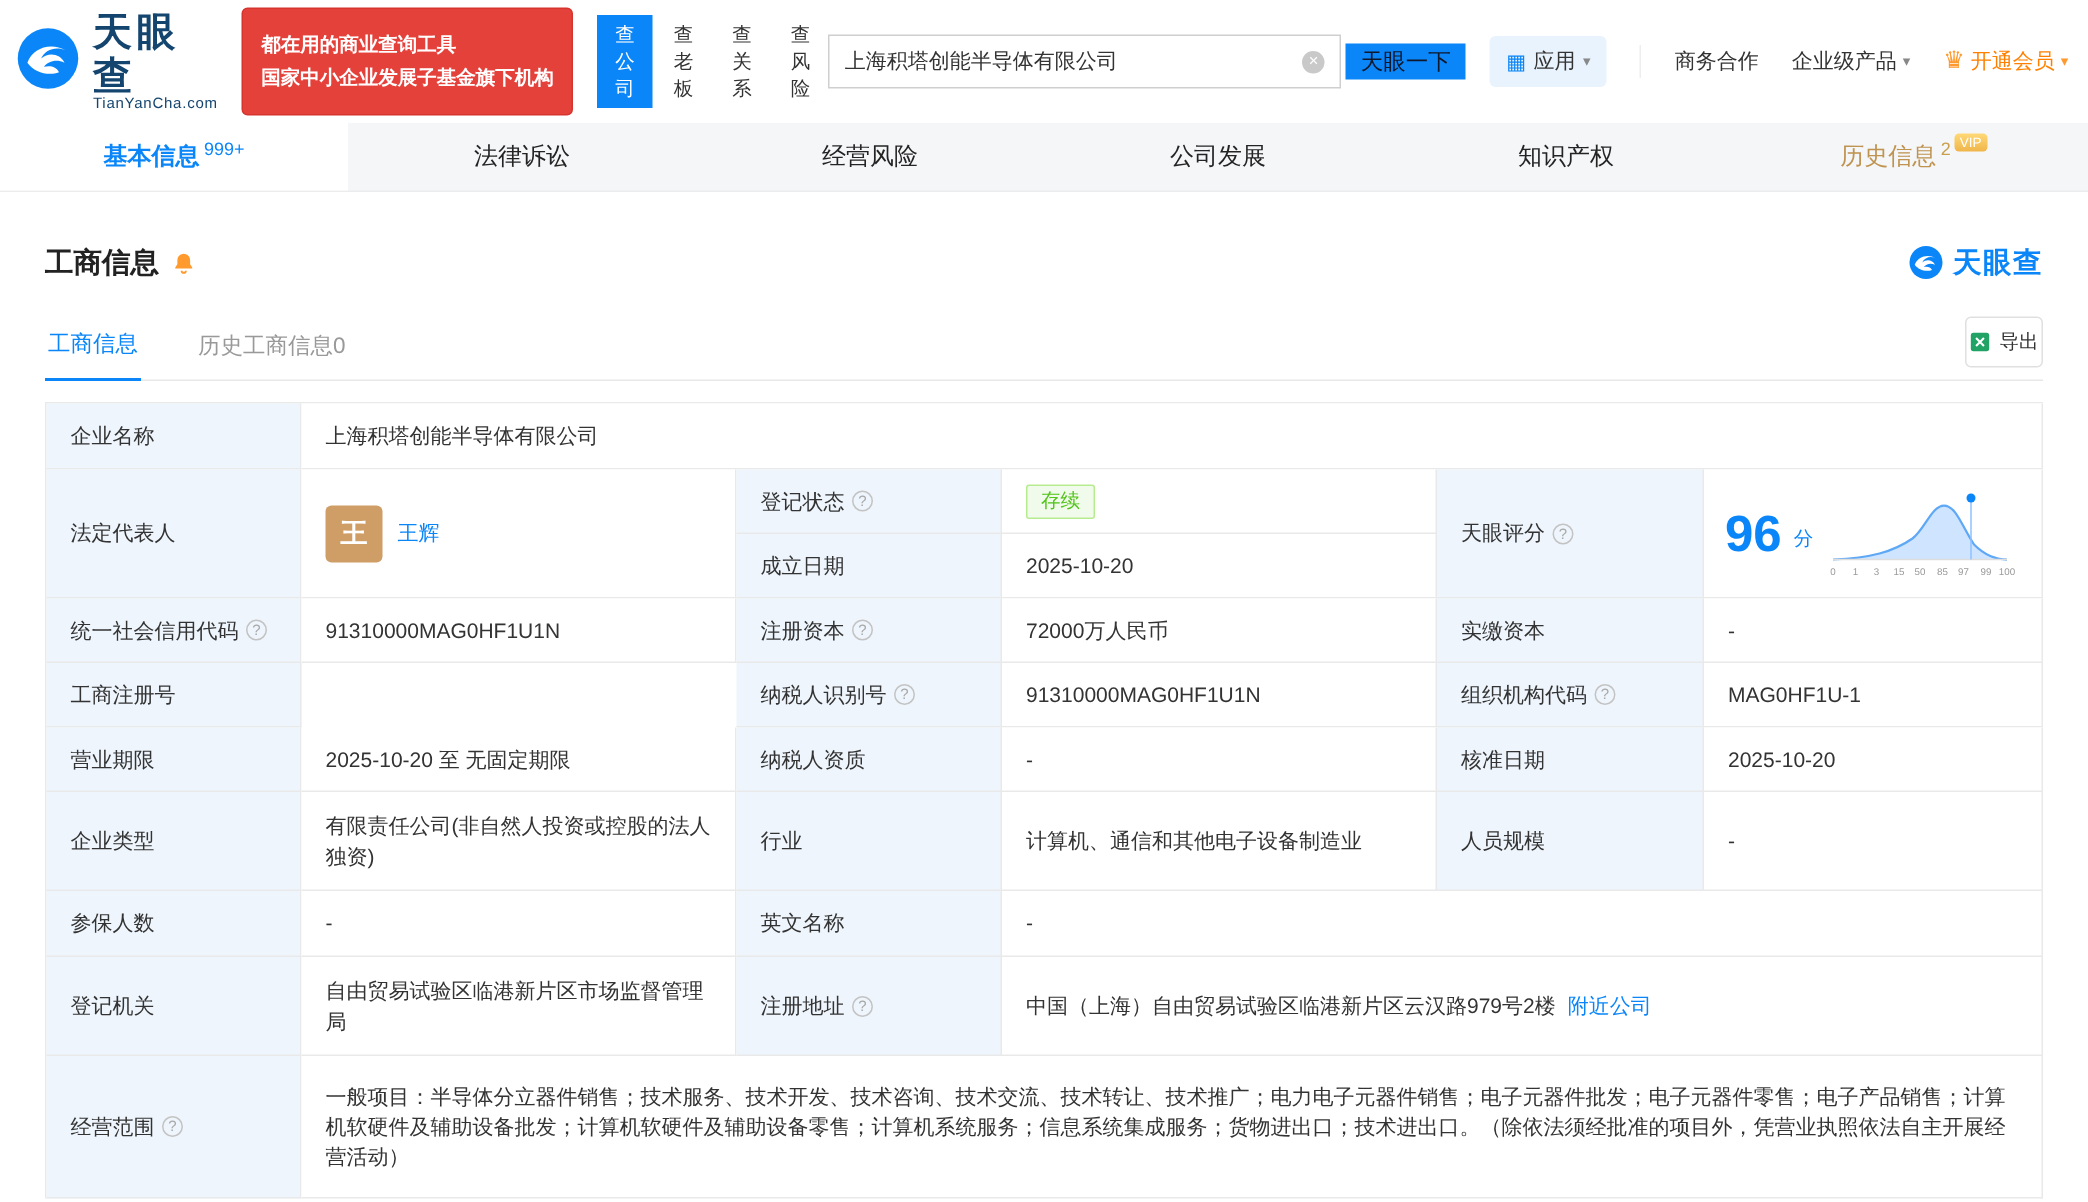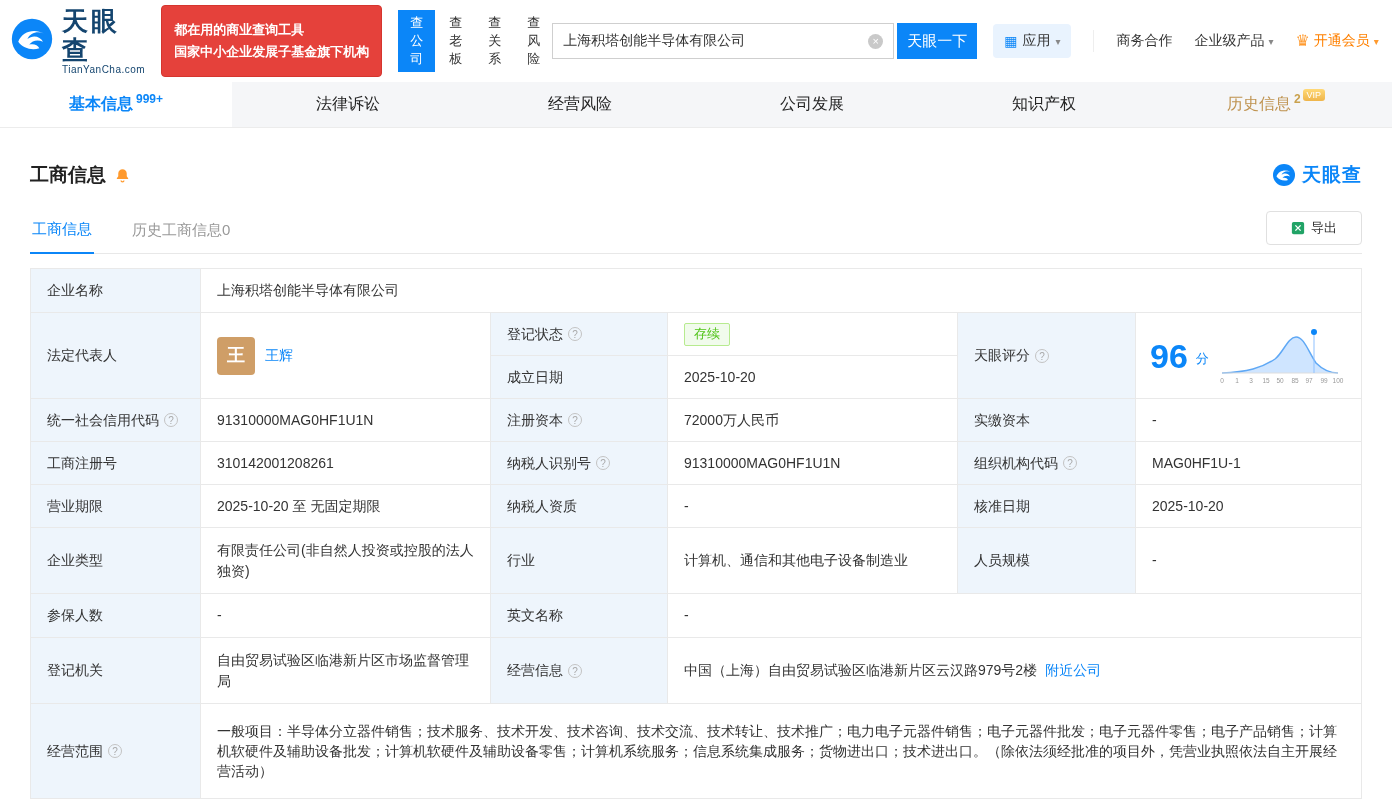--- a/index.html
+++ b/index.html
@@ -17,53 +17,53 @@
   .promo { background:#e5413b; border:1px solid #d5352e; color:#fff; font-size:13px; font-weight:bold;
            padding:13px 12px; border-radius:4px; line-height:1.7; white-space:nowrap; }
   .search-block { display:flex; flex-direction:row; }
   .search-tabs { display:flex; gap:2px; margin-bottom:0; }
   .search-tab { font-size:13px; padding:4px 12px; color:#333; cursor:pointer; }
   .search-tab.active { background:#0b86f8; color:#fff; }
   .search-row { display:flex; align-items:center; }
   .search-input-wrap { width:342px; height:36px; border:1px solid #cfcfcf; display:flex; align-items:center; padding:0 10px; background:#fff; }
   .search-input-wrap input { border:none; outline:none; flex:1; font-size:14px; color:#333; background:transparent; }
   .clear-icon { width:15px; height:15px; background:#c9c9c9; color:#fff; border-radius:50%; font-size:11px; line-height:15px; text-align:center; cursor:pointer; flex:none; }
-  .search-btn { width:80px; height:36px; background:#0b86f8; color:#ffffff; border:none; font-size:15px; margin-left:3px; cursor:pointer; }
+  .search-btn { width:80px; height:24px; background:#0b86f8; color:#0f172a; border:none; font-size:15px; margin-left:3px; cursor:pointer; }
   .top-right { margin-left:auto; display:flex; align-items:center; gap:22px; font-size:14px; color:#333; white-space:nowrap; }
   .apps-btn { background:#e9f3fe; border-radius:4px; padding:8px 11px; display:flex; align-items:center; gap:5px; cursor:pointer; }
   .grid-icon { color:#0b86f8; font-size:14px; line-height:1; }
   .caret { font-size:10px; color:#888; }
   .nav-link { cursor:pointer; display:flex; align-items:center; gap:4px; }
   .vip-link { color:#ff8000; display:flex; align-items:center; gap:4px; cursor:pointer; }
   .crown-icon { font-size:16px; color:#ff9a2e; line-height:1; }
   .vip-link .caret { color:#ff9a2e; }
   .divider { width:1px; height:22px; background:#eee; }
   .bell-wrap { position:relative; display:flex; cursor:pointer; }
   .dot { position:absolute; top:-2px; right:-3px; width:7px; height:7px; background:#f5483b; border-radius:50%; }
   
   .nav-tabs { display:flex; height:46px; background:#f5f6f8; border-bottom:1px solid #ececec;text-align:right; }
   .nav-tab { flex:1; display:flex; align-items:center; justify-content:center; font-size:16px; color:#242424; cursor:pointer; }
   .nav-tab.active { background:#fff; color:#0b86f8; font-weight:bold; }
   .nav-tab.gold { color:#bf9350; }
-  .tab-badge { font-size:12px; position:relative; top:-6px; margin-left:3px; font-weight:bold; }
+  .tab-badge { font-size:12px; position:relative; top:-6px; margin-left:3px; font-weight:normal; }
   .badge-blue { color:#0b86f8; } .badge-gray { color:#999; } .badge-gold { color:#c9a14e; }
   .vip-tag { background:linear-gradient(180deg,#ffd977,#efb54b); color:#fff; font-size:9px; font-weight:normal;
              padding:1px 4px; border-radius:3px; position:relative; top:-10px; margin-left:2px; }
   
   .content { padding:0 30px; }
   .section-head { display:flex; align-items:center; margin-top:34px; }
   .section-title { font-size:19px; font-weight:bold; color:#222; }
   .title-bell { margin-left:8px; display:flex; }
   .mini-logo { margin-left:auto; display:flex; align-items:center; gap:6px; }
   .mini-logo-text { color:#0b86f8; font-size:19px; font-weight:bold; letter-spacing:1px; }
   .subtab-row { display:flex; align-items:flex-end; border-bottom:1px solid #e8e8e8; margin-top:22px; }
   .subtab { font-size:15px; color:#999; padding:10px 2px 13px; margin-right:36px; cursor:pointer; }
   .subtab.active { color:#0b86f8; border-bottom:2px solid #0b86f8; margin-bottom:-1px; }
   .export-btn { margin-left:auto; display:flex; align-items:center; gap:6px; border:1px solid #e0e0e0; background:#fff;
-                border-radius:4px; padding:7px 24px; font-size:13px; color:#333; cursor:pointer; margin-bottom:8px; }
+                border-radius:4px; padding:7px 2px; font-size:13px; color:#333; cursor:pointer; margin-bottom:8px; }
   
   .info-table { display:grid; margin:14px 0 16px;
     grid-template-columns:170px 290px 177px 290px 178px 1fr;
     grid-template-rows:44px 43px 43px 43px 43px 43px 66px 44px 66px minmax(95px,auto);
     border-top:1px solid #e9e9e9; border-left:1px solid #e9e9e9; }
   .cell { border-right:1px solid #e9e9e9; border-bottom:1px solid #e9e9e9; padding:10px 16px;
           display:flex; align-items:center; font-size:14px; line-height:1.45; }
   .lbl { background:#eef5fc; color:#333; gap:5px; }
   .val { background:#fff; color:#333; flex-wrap:wrap; column-gap:8px; }
   .help { width:14px; height:14px; border:1px solid #c3c3c3; color:#a9a9a9; border-radius:50%;
@@ -272,23 +272,20 @@
     <div class="cell lbl" style="grid-area:4/5">
         <span>实缴资本</span>
       </div>
     <div class="cell val" style="grid-area:4/6">
         <span>-</span>
       </div>
 
     <div class="cell lbl" style="grid-area:5/1">
         <span>工商注册号</span>
       </div>
-    <div class="cell val" style="grid-area:5/2">
-        <span>310142001208261</span>
-      </div>
     <div class="cell lbl" style="grid-area:5/3">
       <span>纳税人识别号</span>
       <span class="help">?</span>
     </div>
     <div class="cell val" style="grid-area:5/4">
         <span>91310000MAG0HF1U1N</span>
       </div>
     <div class="cell lbl" style="grid-area:5/5">
       <span>组织机构代码</span>
       <span class="help">?</span>
@@ -348,21 +345,21 @@
         <span>-</span>
       </div>
 
     <div class="cell lbl" style="grid-area:9/1">
         <span>登记机关</span>
       </div>
     <div class="cell val" style="grid-area:9/2">
         <span>自由贸易试验区临港新片区市场监督管理局</span>
       </div>
     <div class="cell lbl" style="grid-area:9/3">
-      <span>经营信息</span>
+      <span>注册地址</span>
       <span class="help">?</span>
     </div>
     <div class="cell val" style="grid-area:9/4/10/7">
       <span>中国（上海）自由贸易试验区临港新片区云汉路979号2楼</span>
       <span class="link">附近公司</span>
     </div>
 
     <div class="cell lbl" style="grid-area:10/1">
       <span>经营范围</span>
       <span class="help">?</span>

